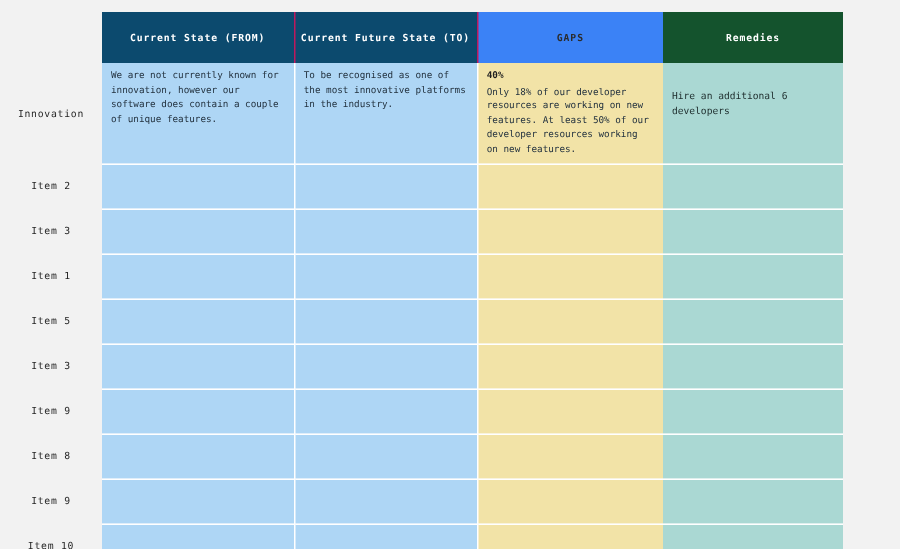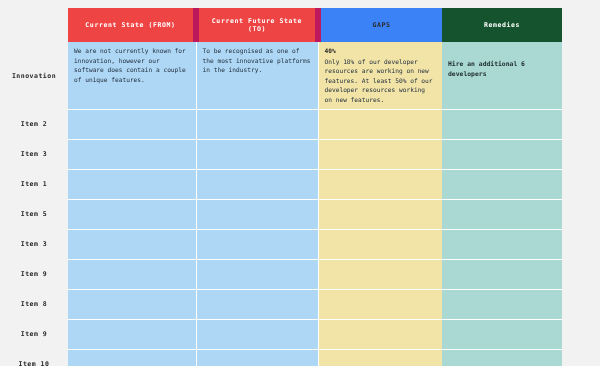--- a/index.html
+++ b/index.html
@@ -38,23 +38,23 @@
     font-weight: bold;
     letter-spacing: 0.6px;
     text-align: center;
     vertical-align: middle;
     border: none;
   }
   th.h-label {
     background: transparent;
   }
   th.h-current, th.h-future {
-    background: #ef4444;
+    background: #0c4a6e;
     color: #ffffff;
-    border-right: 6px solid #be185d;
+    border-right: 1px solid #be185d;
   }
   th.h-gaps {
     background: #3b82f6;
     color: #2b2b2b;
   }
   th.h-remedy {
     background: #14532d;
     color: #ffffff;
   }
 
@@ -69,21 +69,21 @@
     border-right: 1px solid #ffffff;
   }
   tbody tr:last-child td { border-bottom: none; }
 
   td.t-label {
     background: transparent;
     border: none;
     text-align: center;
     vertical-align: middle;
     font-size: 6.5px;
-    font-weight: bold;
+    font-weight: normal;
     color: #1f1f1f;
     letter-spacing: 0.5px;
     padding: 0 4px;
   }
   td.t-current, td.t-future {
     background: #aed6f5;
   }
   td.t-future { border-right: 1px solid #ffffff; }
   td.t-gaps {
     background: #f2e3a7;
@@ -100,21 +100,21 @@
   .gap-figure {
     display: block;
     font-weight: bold;
     font-size: 6.2px;
     color: #1f1f1f;
     margin-bottom: 1px;
   }
   .gap-body { display: block; }
 
   .remedy-text {
-    font-weight: bold;
+    font-weight: normal;
     font-size: 6.4px;
     color: #1c2b2b;
     display: block;
     margin-top: 14px;
   }
   .cell-text { display: block; }
 </style>
 </head>
 <body>
 

